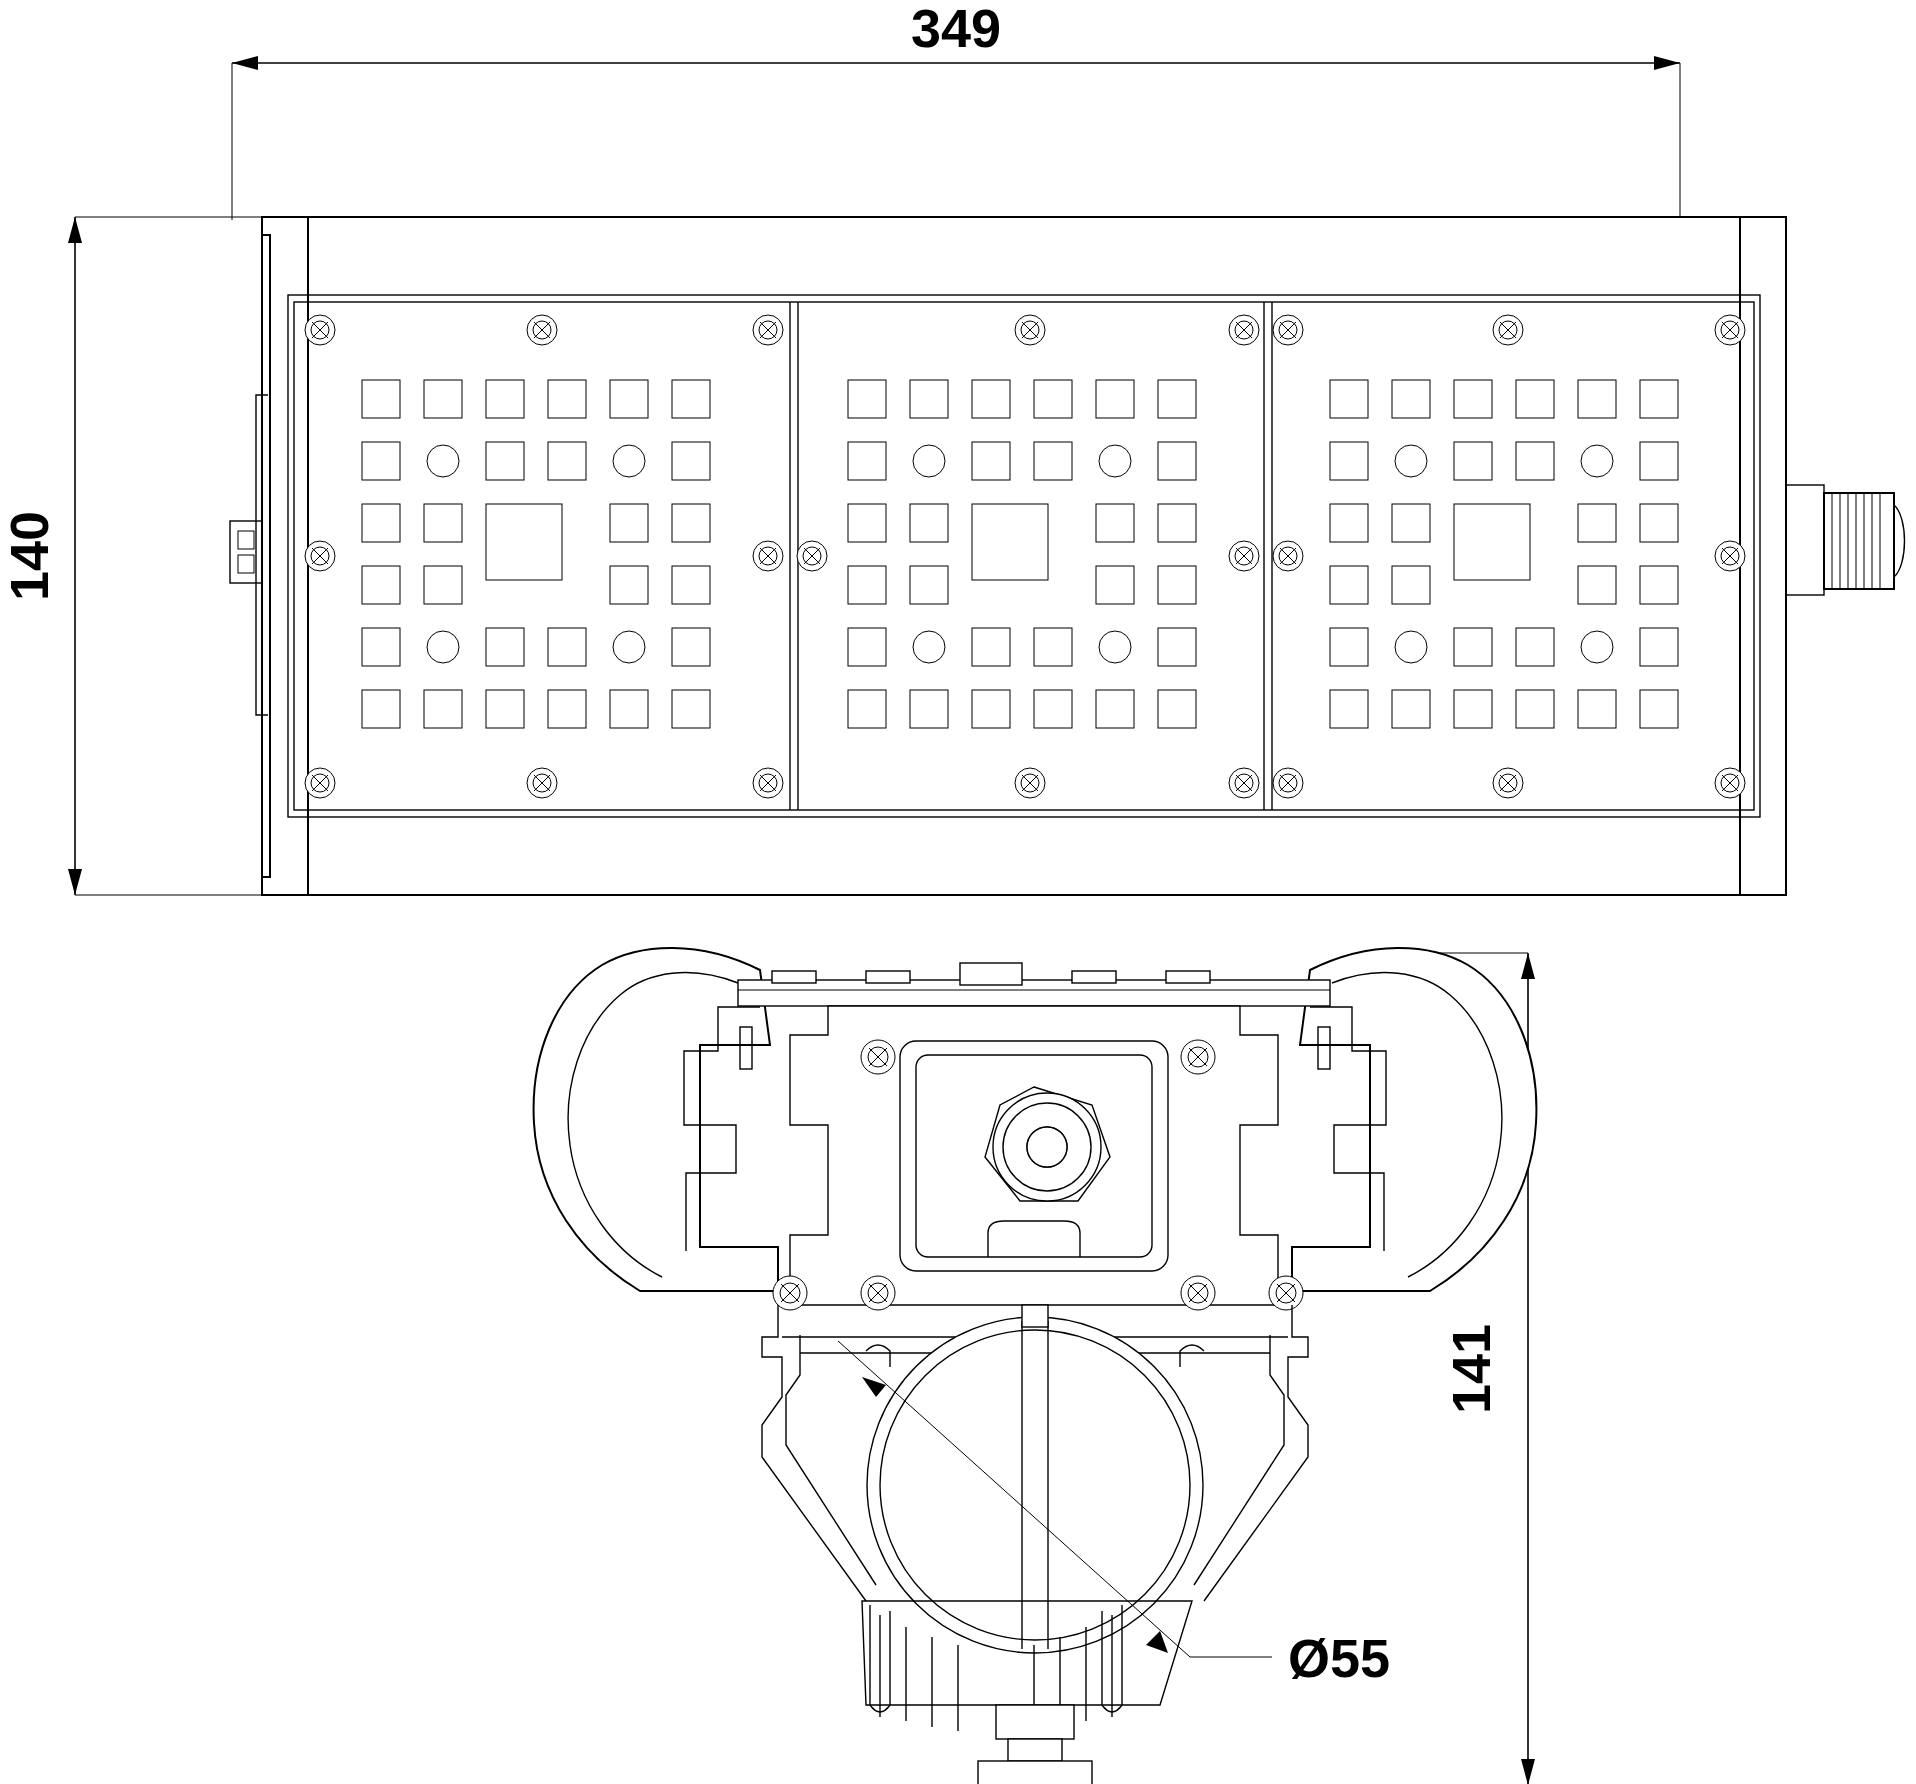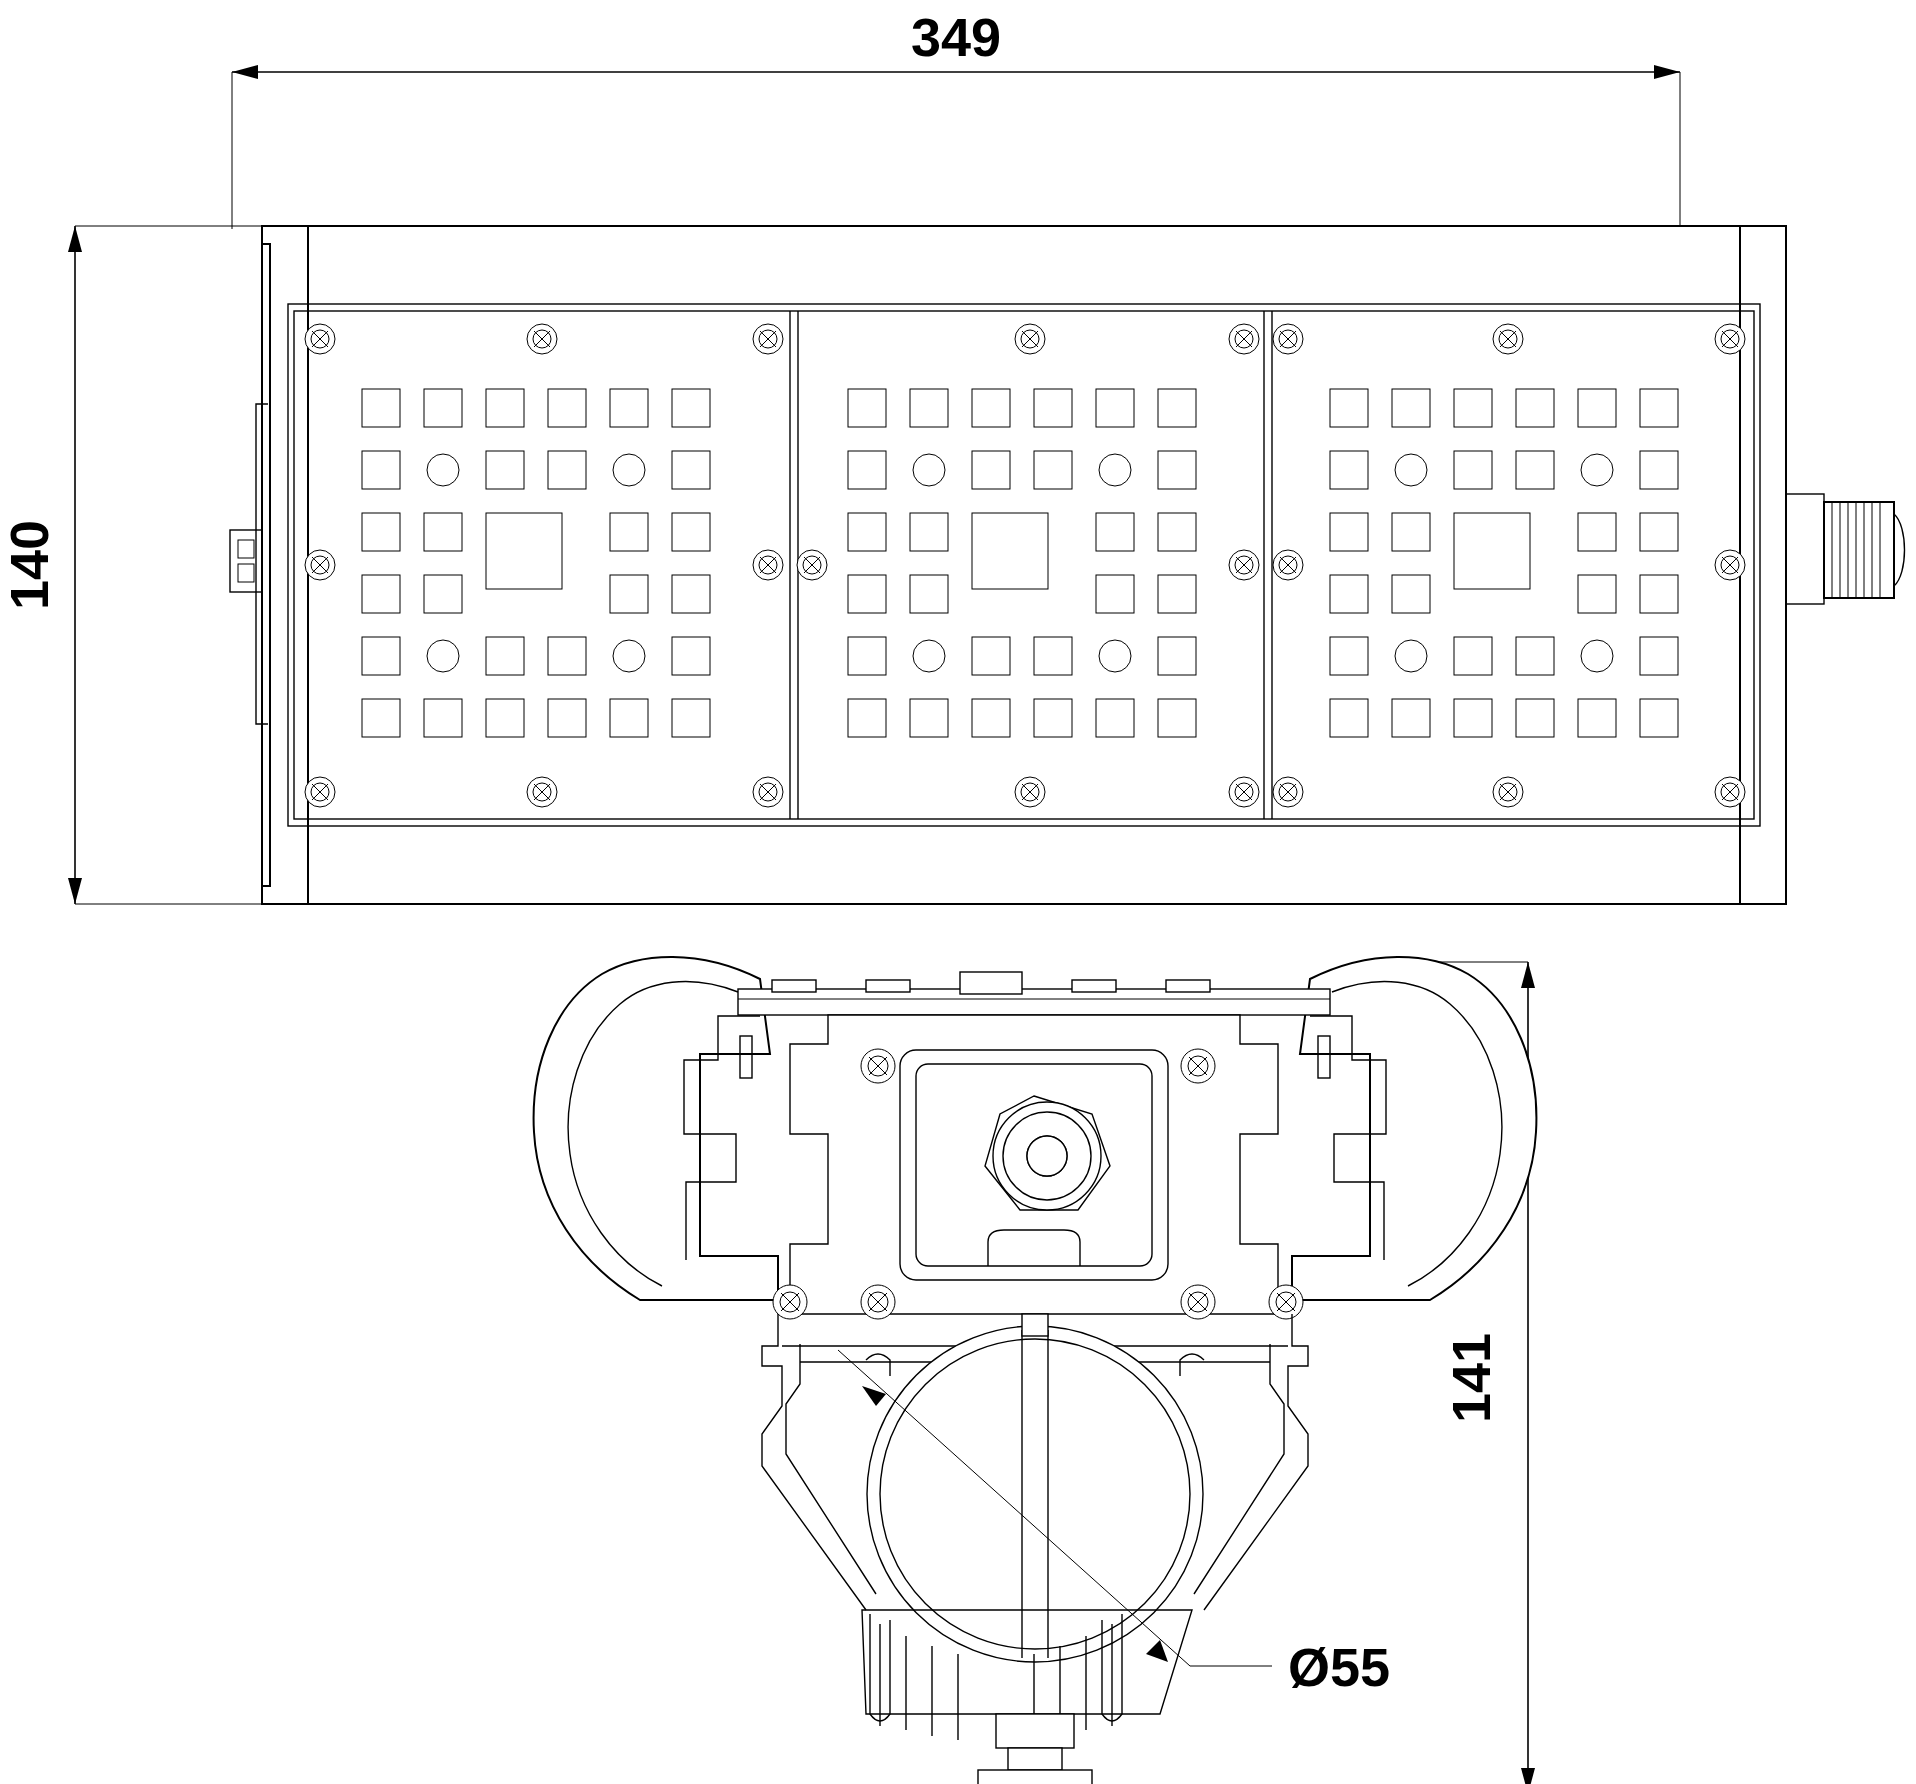--- a/index.html
+++ b/index.html
@@ -11,21 +11,21 @@
     width: 1916px;
     height: 1784px;
     font-family: "Liberation Sans", sans-serif;
     color: #000000;
     overflow: hidden;
     position: relative;
   }
   #drawing-root {
     position: absolute;
     left: 0;
-    top: 14px;
+    top: 5px;
     width: 1916px;
     height: 1460px;
   }
   svg.drawing {
     display: block;
     width: 1916px;
     height: 1784px;
   }
   .ln {
     fill: none;

